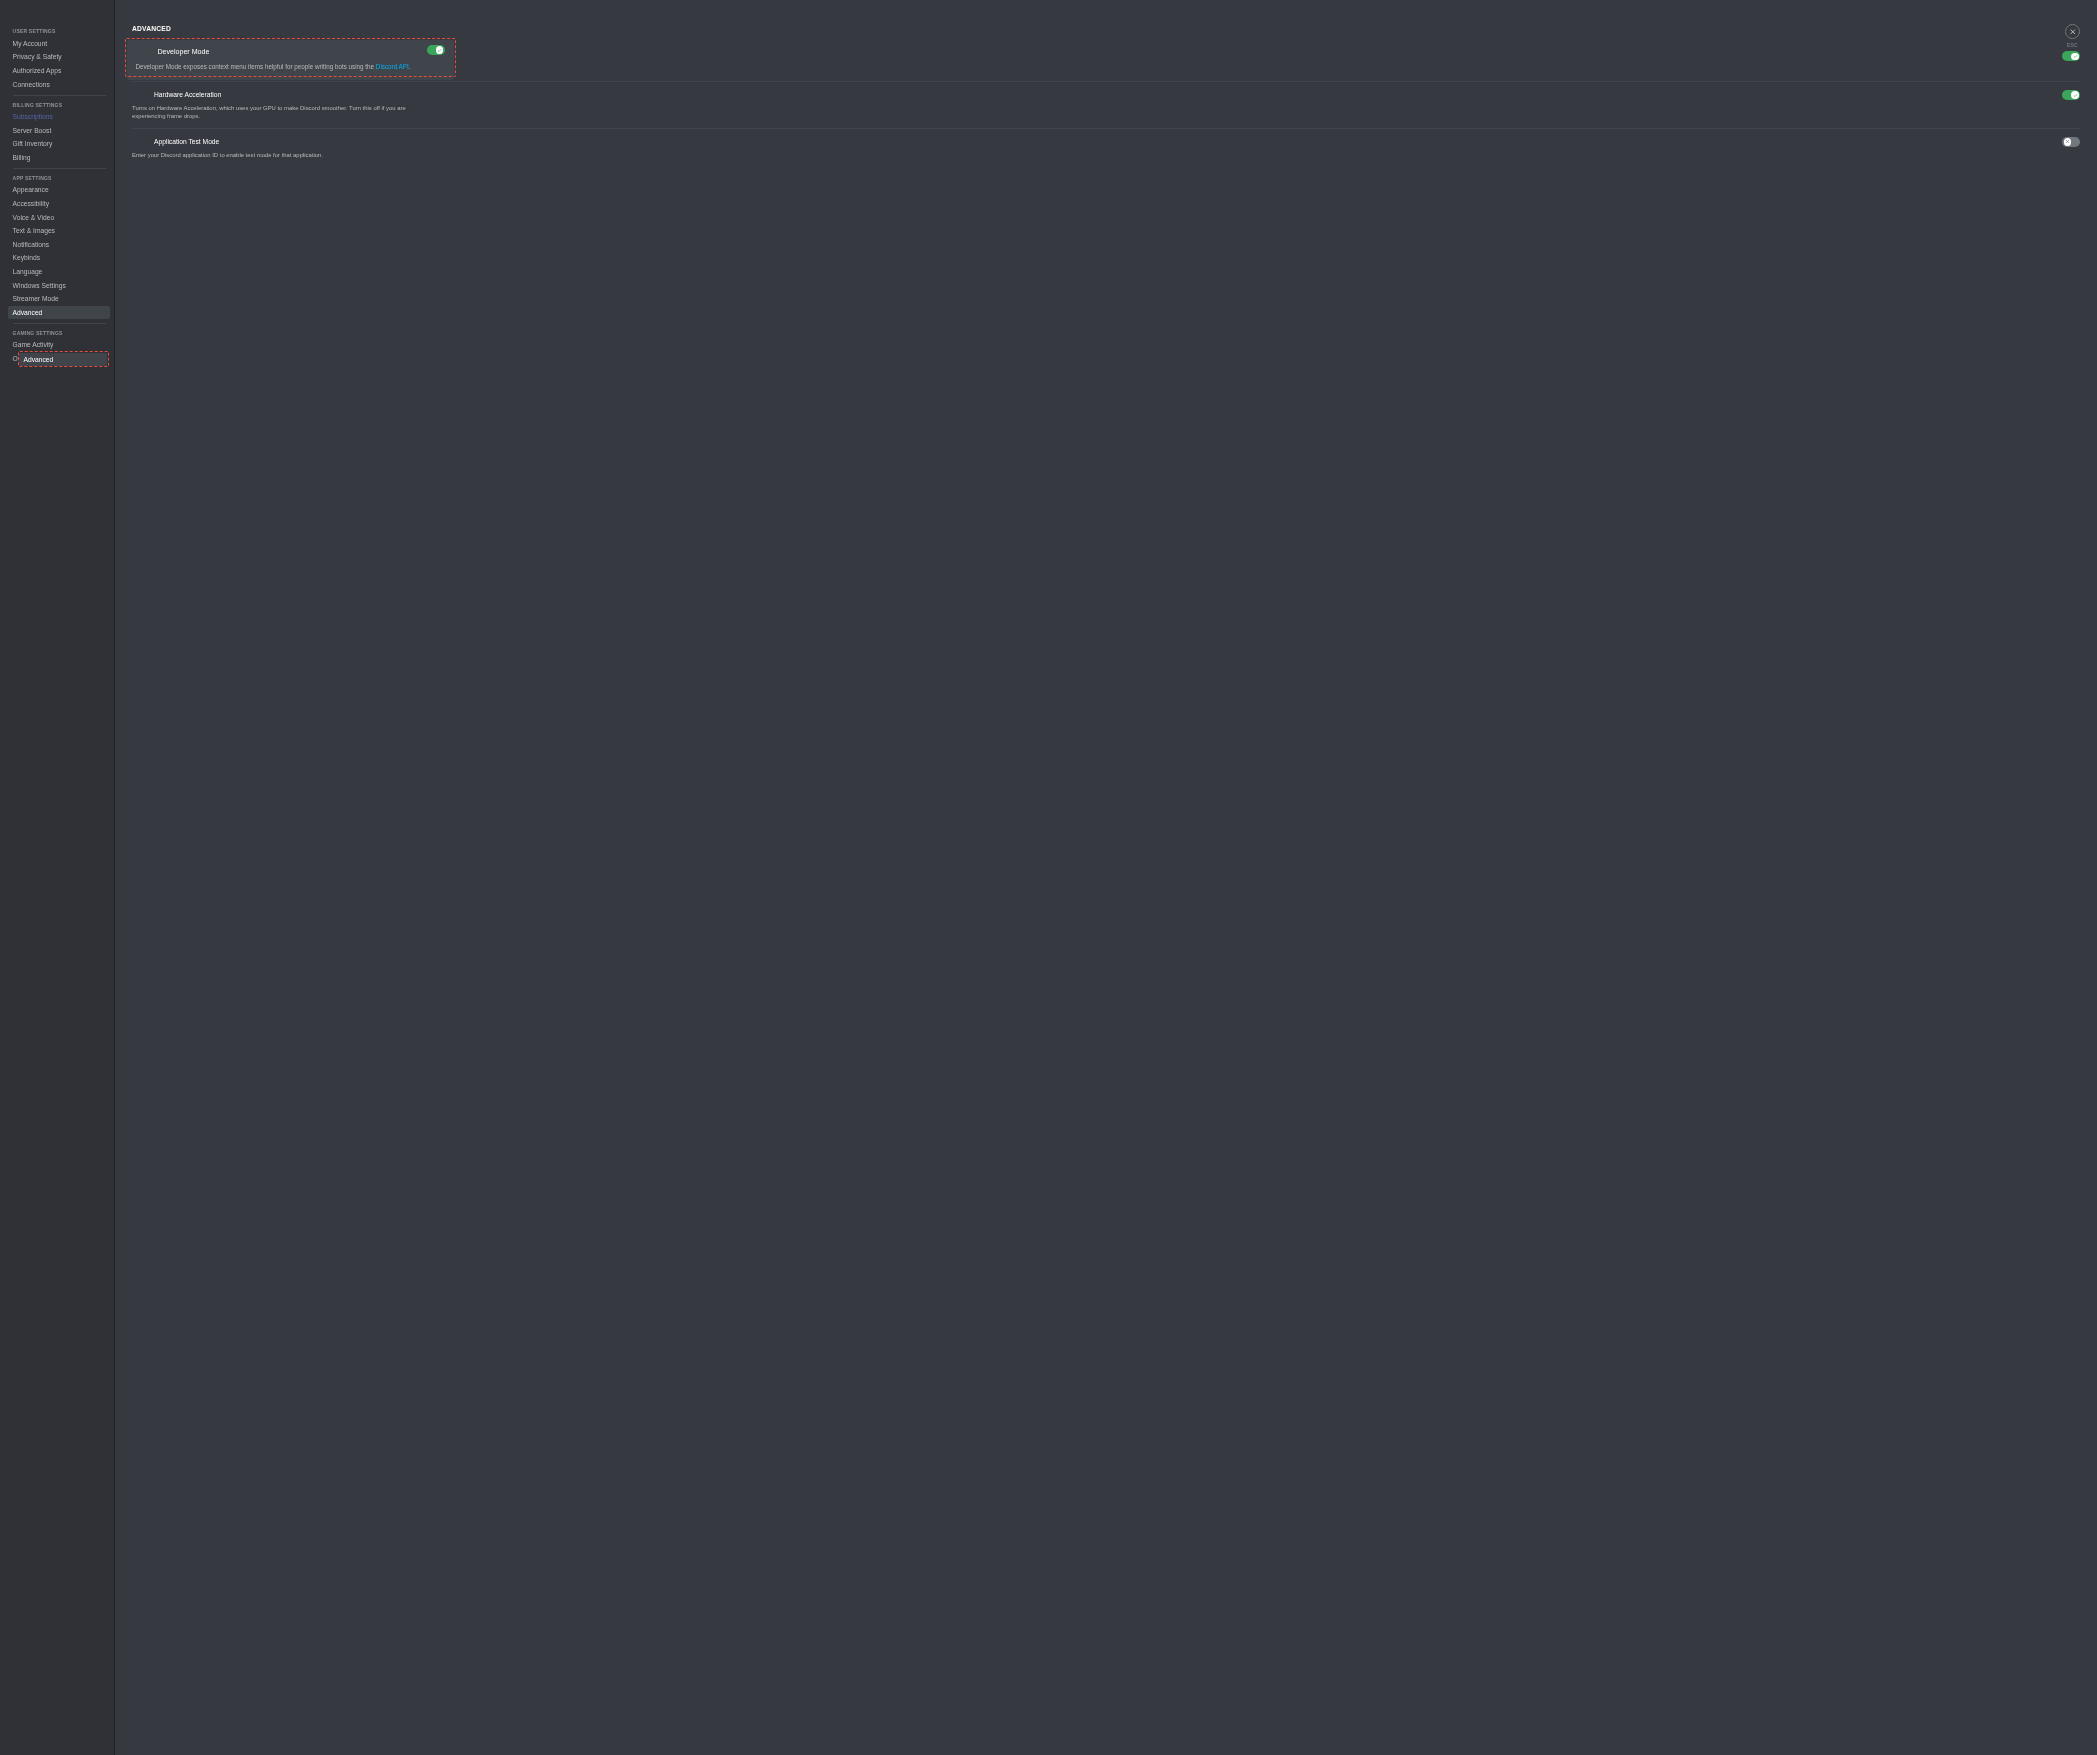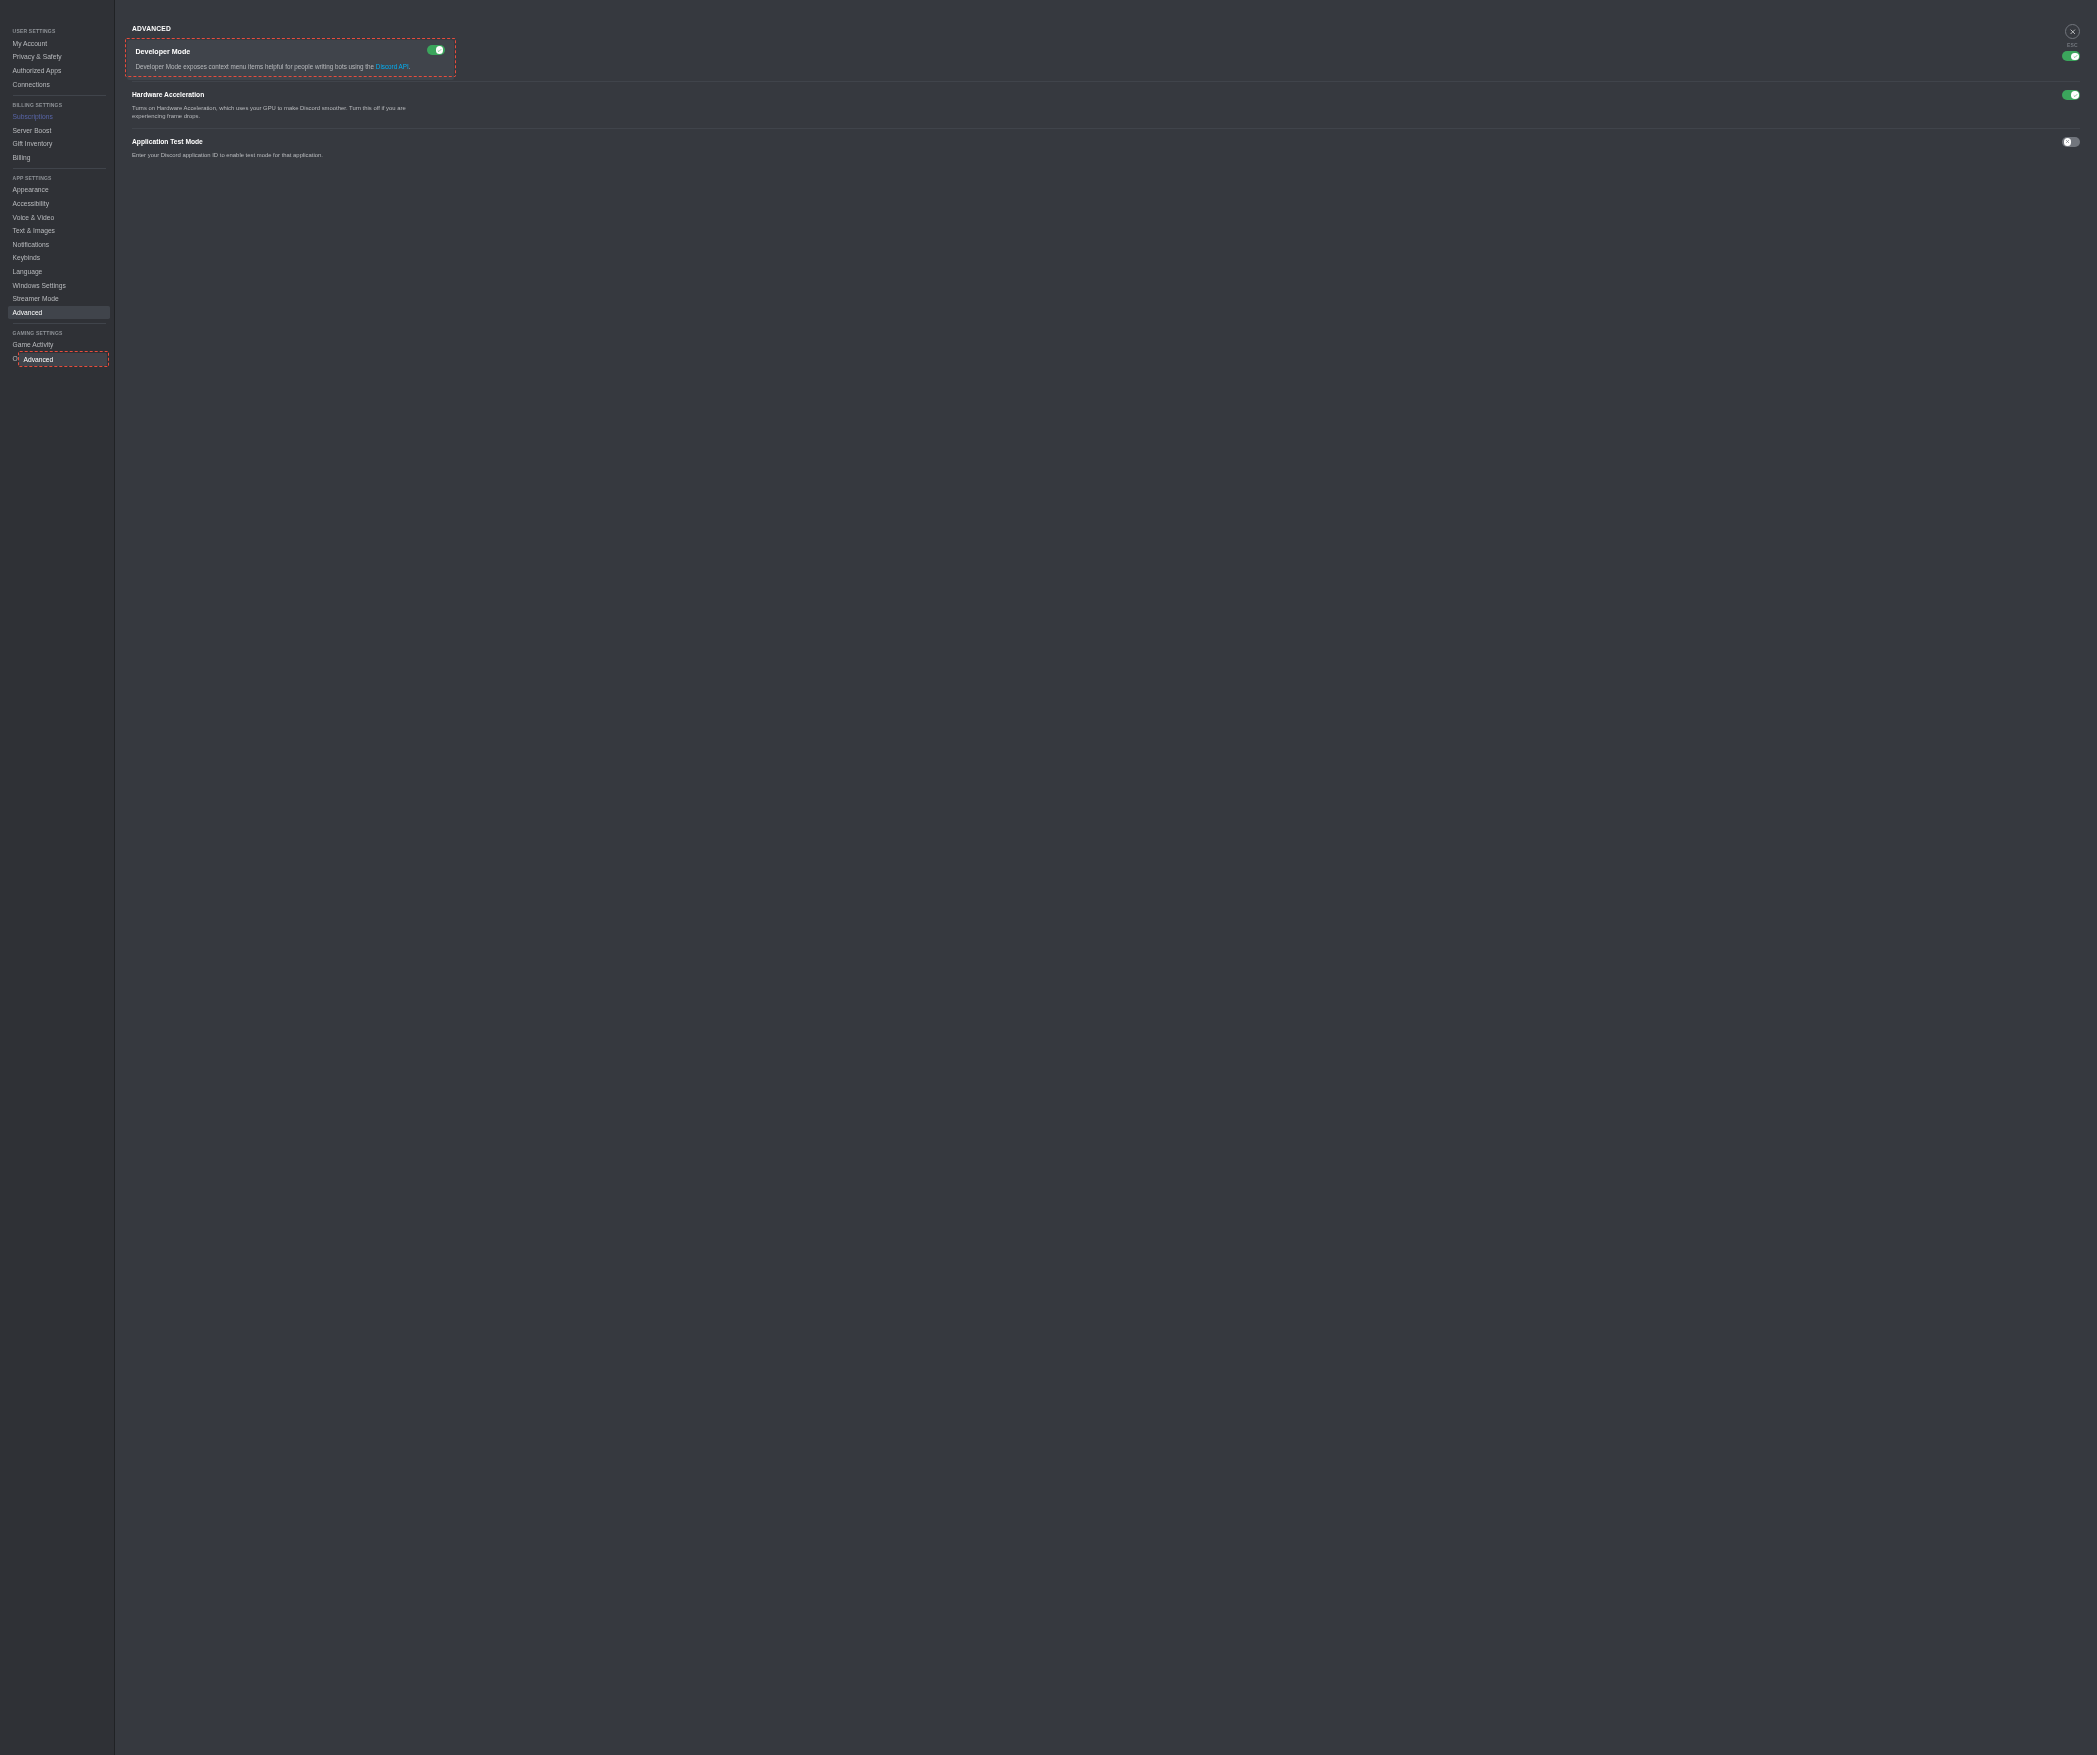--- a/index.html
+++ b/index.html
@@ -80,21 +80,22 @@
     }
     .setting-header {
       display: flex;
       justify-content: space-between;
       align-items: center;
       margin-bottom: 4.2px;
     }
     .setting-title {
       color: #fff;
       font-size: 6.7px;
-      font-weight: 700;
+      font-weight: 400;
+      margin-left: 22px;
     }
     .setting-desc {
       color: #b9bbbe;
       font-size: 5.9px;
       line-height: 1.4;
       max-width: 294px;
     }
     .setting-desc a {
       color: #00aff4;
       text-decoration: none;

